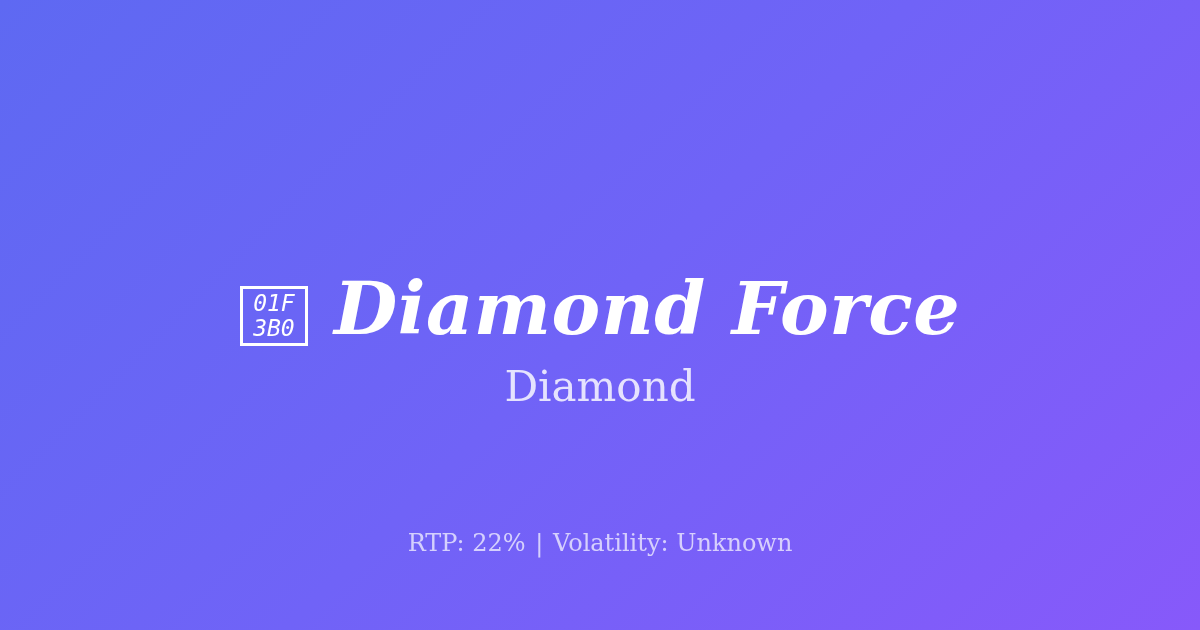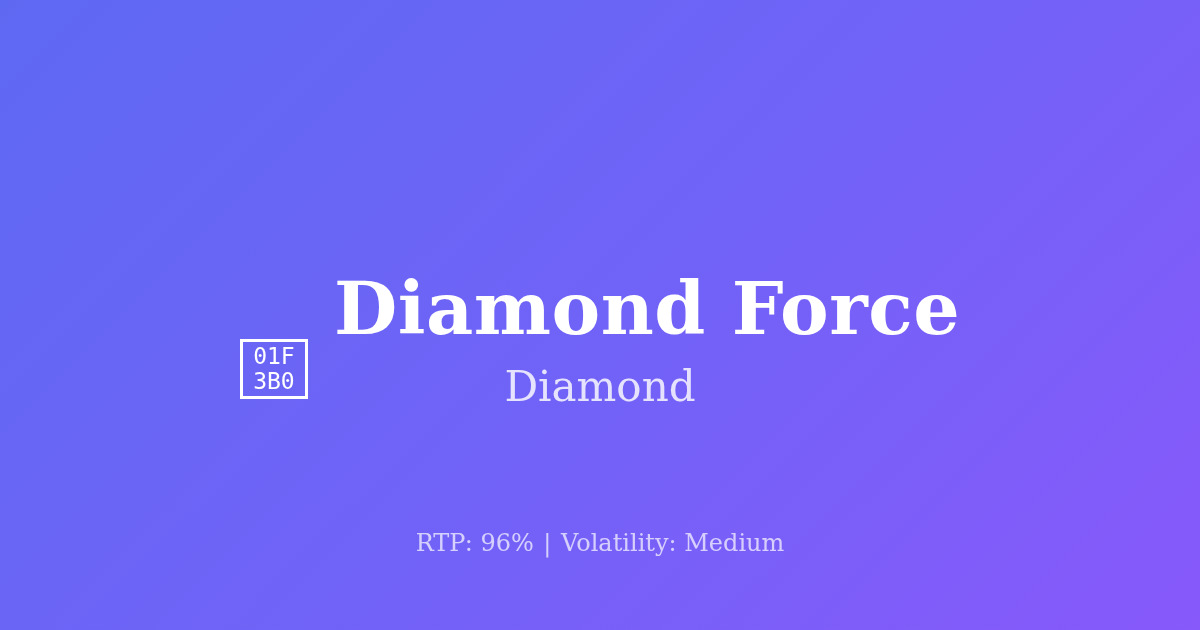--- a/index.html
+++ b/index.html
@@ -26,24 +26,25 @@
     overflow: hidden;
   }
 
   
   .title-row {
     position: absolute;
     left: 0;
     right: 0;
     top: 232px;
     display: flex;
-    align-items: flex-end;
+    align-items: center;
     justify-content: center;
     gap: 26px;
     white-space: nowrap;
+    font-style: italic;
   }
 
   
   .tofu-box {
     width: 68px;
     height: 60px;
     box-sizing: border-box;
     border: 3px solid #ffffff;
     display: flex;
     flex-direction: column;
@@ -118,19 +119,19 @@
       <span class="tofu-row">3B0</span>
     </span>
 
     <h1 class="game-title">Diamond Force</h1>
   </div>
 
   <div class="subtitle">Diamond</div>
 
   <div class="footer-meta">
     <span>RTP:</span>
-    <span>96%</span>
+    <span>22%</span>
     <span class="meta-sep">|</span>
     <span>Volatility:</span>
-    <span>Medium</span>
+    <span>Unknown</span>
   </div>
 
 </div>
 
 </body></html>

